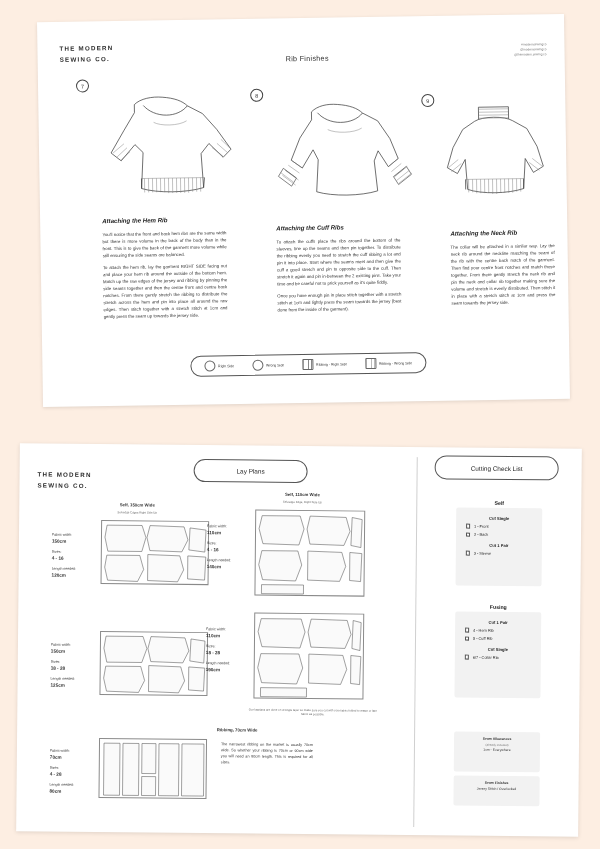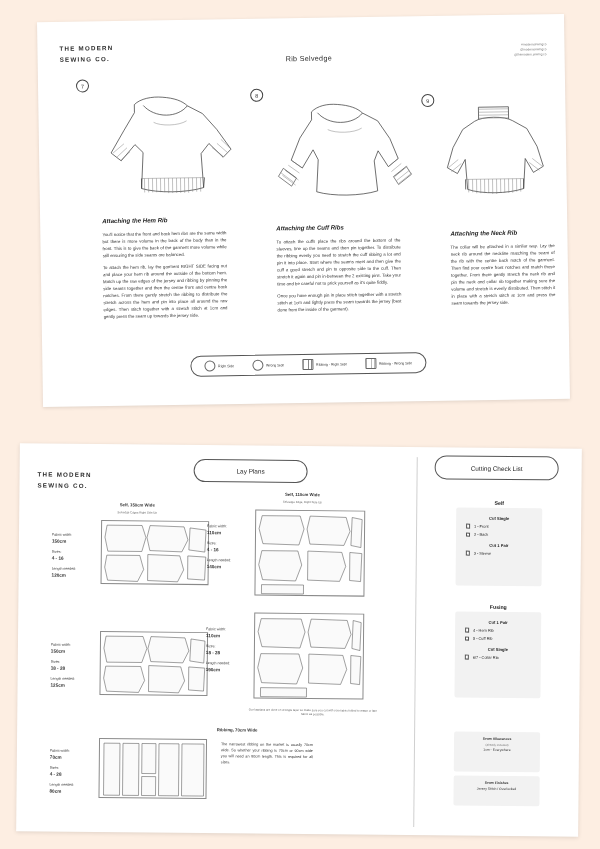--- a/index.html
+++ b/index.html
@@ -239,21 +239,21 @@
   }
 </style>
 </head>
 <body>
 
 <div class="page" id="sheet-top">
 
   <div class="brand" style="left:22px; top:22px; white-space:pre;">THE MODERN
 SEWING CO.</div>
 
-  <div class="sheet-title" style="left:248px; top:36px;">Rib Selvedge</div>
+  <div class="sheet-title" style="left:248px; top:36px;">Rib Finishes</div>
 
   <div class="tiny-credit" style="right:18px; top:28px; white-space:pre;">#modernsewingco
 @modernsewingco
 @themodern.sewing.co</div>
 
   <div class="step-num" style="left:38px; top:58px;">7</div>
 
   <svg class="illus" style="left:52px; top:72px;" width="160" height="110" viewBox="0 0 160 110">
     <g fill="none" stroke="#333" stroke-width="0.7" stroke-linejoin="round">
       <path d="M44 12 C50 6, 62 4, 72 5 C84 6, 92 9, 97 14 L112 22 L126 38 L140 58 L132 66 L118 52 L110 62 L112 96 C95 101, 66 101, 50 96 L52 60 L44 52 L30 68 L20 60 L33 38 L44 20 Z"></path>

